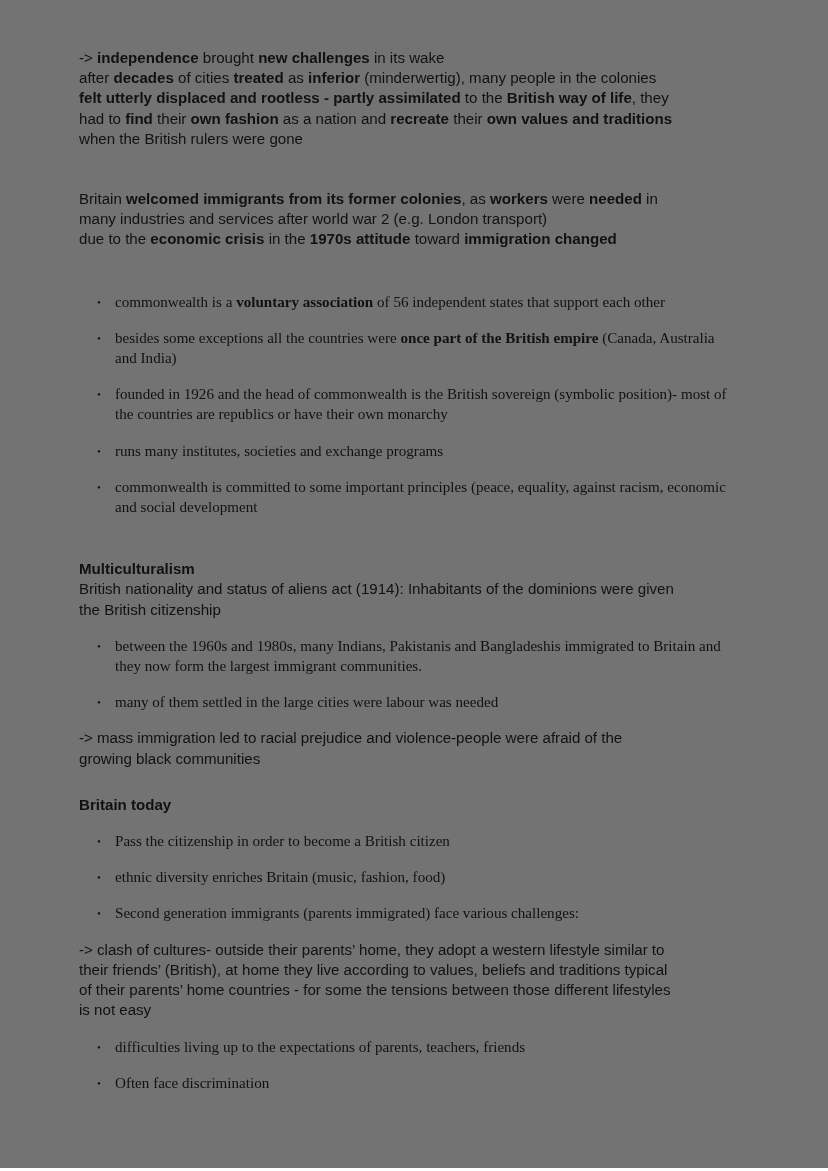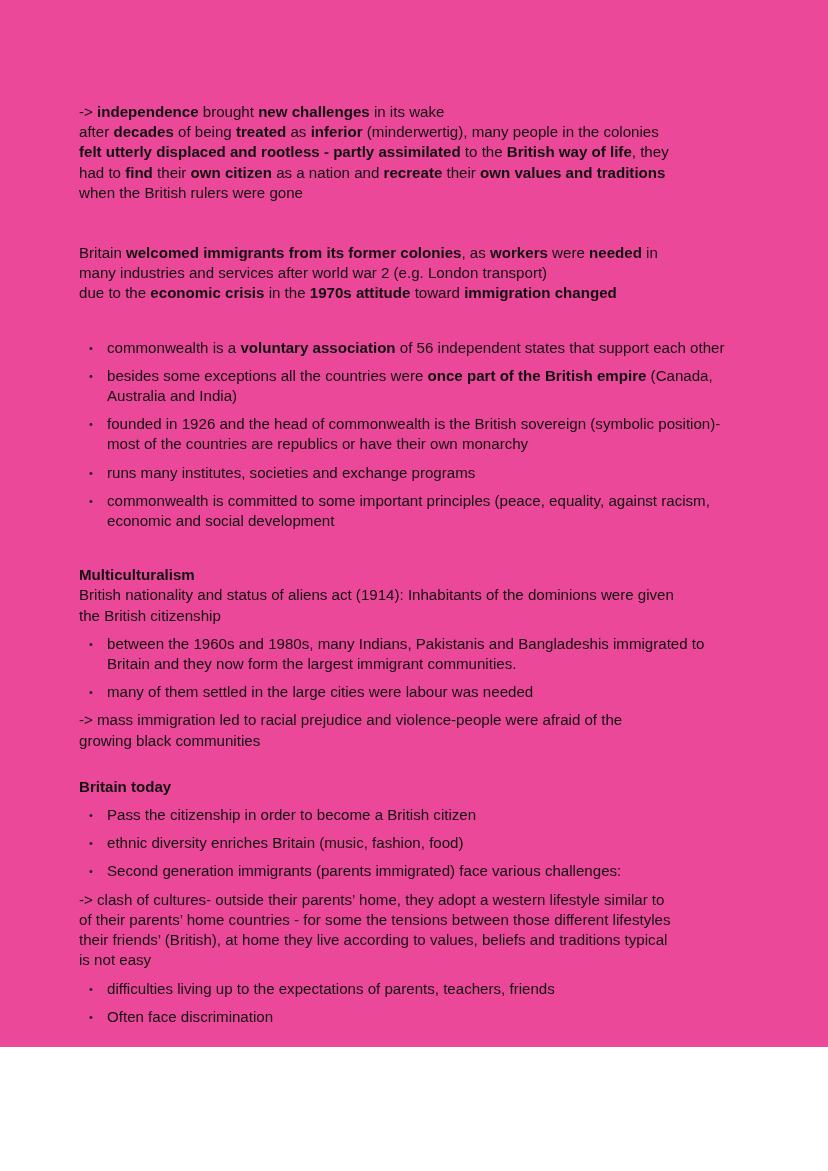--- a/index.html
+++ b/index.html
@@ -10,24 +10,24 @@
   body {
     width: 828px;
     height: 1171px;
     font-family: "Liberation Sans", sans-serif;
     color: #111111;
     -webkit-font-smoothing: antialiased;
   }
   .page {
     position: relative;
     width: 828px;
-    height: 1047px;
-    background: #ec4899;
+    height: 1168px;
+    background: #737373;
     box-sizing: border-box;
-    padding: 102px 78px 0 79px;
+    padding: 48px 78px 0 79px;
   }
   .doc-body {
     width: 672px;
     font-size: 15.1px;
     line-height: 20.2px;
     color: #111111;
   }
   .block {
     margin: 0;
   }
@@ -52,44 +52,45 @@
     height: 26px;
   }
   ul.bullets {
     list-style: none;
     margin: 0;
     padding: 0;
   }
   ul.bullets > li {
     position: relative;
     padding-left: 20px;
-    margin: 8px;
+    margin: 16px;
+    font-family: Liberation Serif, serif;
   }
   ul.bullets > li::before {
     content: "\2022";
     position: absolute;
     left: 2px;
     top: 0;
     font-size: 11px;
     line-height: 20.2px;
     color: #111111;
   }
 </style>
 </head>
 <body>
 
 <div class="page">
   <div class="doc-body">
     <div id="doc-root">
         <div class="block">
           <div class="para">
             <span class="line"><span>-&gt; </span><b>independence</b><span> brought </span><b>new challenges</b><span> in its wake</span></span>
-            <span class="line"><span>after </span><b>decades</b><span> of being </span><b>treated</b><span> as </span><b>inferior</b><span> (minderwertig), many people in the colonies</span></span>
+            <span class="line"><span>after </span><b>decades</b><span> of cities </span><b>treated</b><span> as </span><b>inferior</b><span> (minderwertig), many people in the colonies</span></span>
             <span class="line"><b>felt utterly displaced and rootless - partly assimilated</b><span> to the </span><b>British way of life</b><span>, they</span></span>
-            <span class="line"><span>had to </span><b>find</b><span> their </span><b>own citizen</b><span> as a nation and </span><b>recreate</b><span> their </span><b>own values and traditions</b></span>
+            <span class="line"><span>had to </span><b>find</b><span> their </span><b>own fashion</b><span> as a nation and </span><b>recreate</b><span> their </span><b>own values and traditions</b></span>
             <span class="line"><span>when the British rulers were gone</span></span>
           </div>
         </div>
         <div class="gap-lg"></div>
         <div class="block">
           <div class="para">
             <span class="line"><span>Britain </span><b>welcomed immigrants from its former colonies</b><span>, as </span><b>workers</b><span> were </span><b>needed</b><span> in</span></span>
             <span class="line"><span>many industries and services after world war 2 (e.g. London transport)</span></span>
             <span class="line"><span>due to the </span><b>economic crisis</b><span> in the </span><b>1970s attitude</b><span> toward </span><b>immigration changed</b></span>
           </div>
@@ -123,22 +124,22 @@
         <div class="gap-md"></div>
         <div class="block">
           <div class="heading"><b>Britain today</b></div>
           <ul class="bullets">
             <li><span>Pass the citizenship in order to become a British citizen</span></li>
             <li><span>ethnic diversity enriches Britain (music, fashion, food)</span></li>
             <li><span>Second generation immigrants (parents immigrated) face various challenges:</span></li>
           </ul>
           <div class="para">
             <span class="line"><span>-&gt; clash of cultures- outside their parents’ home, they adopt a western lifestyle similar to</span></span>
+            <span class="line"><span>their friends’ (British), at home they live according to values, beliefs and traditions typical</span></span>
             <span class="line"><span>of their parents’ home countries - for some the tensions between those different lifestyles</span></span>
-            <span class="line"><span>their friends’ (British), at home they live according to values, beliefs and traditions typical</span></span>
             <span class="line"><span>is not easy</span></span>
           </div>
           <ul class="bullets">
             <li><span>difficulties living up to the expectations of parents, teachers, friends</span></li>
             <li><span>Often face discrimination</span></li>
           </ul>
         </div>
         <div class="gap-md"></div>
       </div>
   </div>

